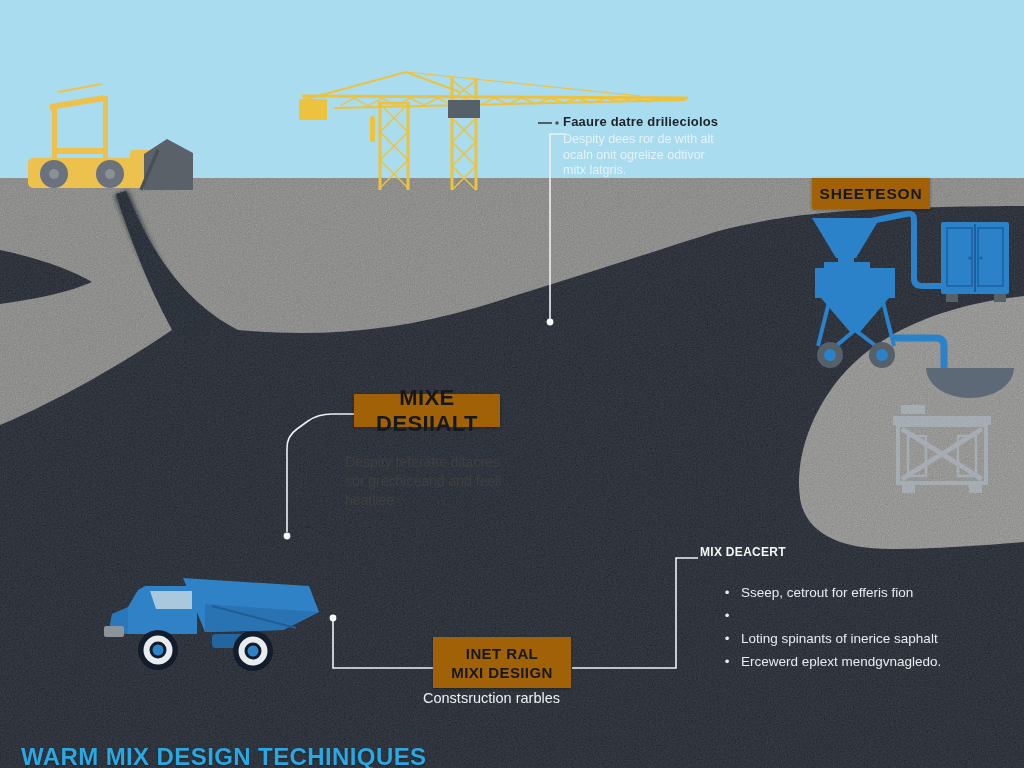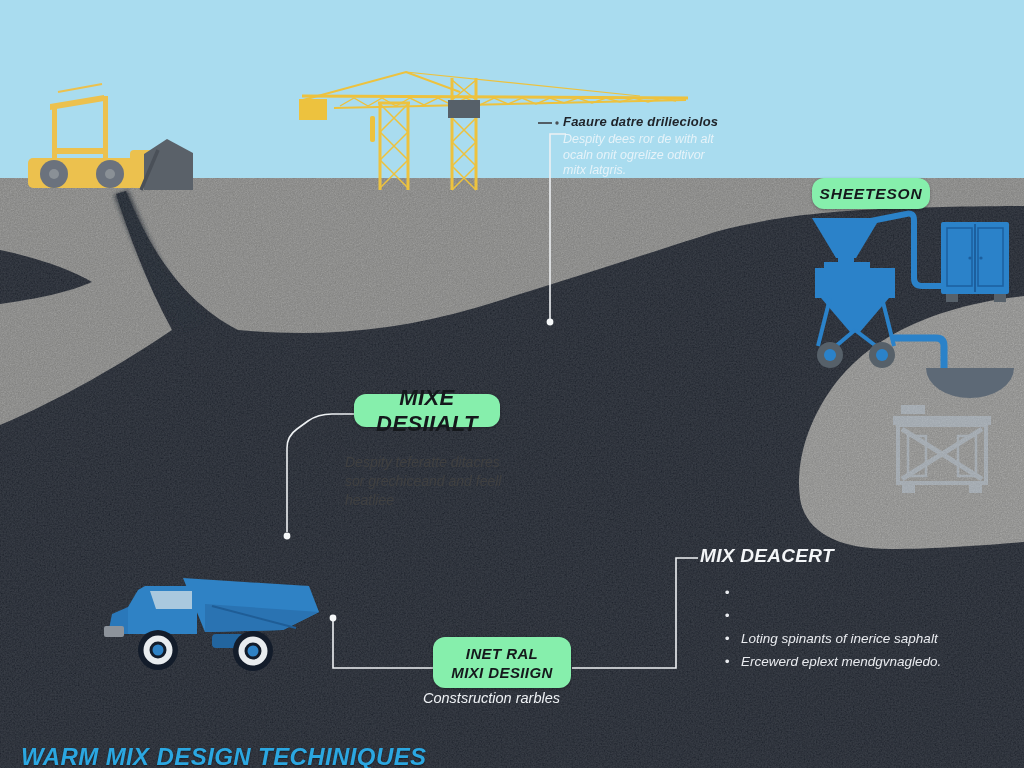--- a/index.html
+++ b/index.html
@@ -2,33 +2,33 @@
 <html><head>
 <meta charset="utf-8">
 <style>
   html,body{margin:0;padding:0;background:#222;}
   #stage{
     position:relative;width:1024px;height:768px;overflow:hidden;
     font-family:"Liberation Sans", sans-serif;
     background:#a9dcef;
   }
   #scene{position:absolute;left:0;top:0;}
-  .abs{position:absolute;font-style:italic;}
+  .abs{position:absolute;}
   .chip{
-    background:#86efac;border-radius:12px;color:#15181c;font-weight:bold;
+    background:#a16207;border-radius:0;color:#15181c;font-weight:bold;
     display:flex;align-items:center;justify-content:center;text-align:center;
     box-shadow:0 1px 3px rgba(0,0,0,.3);
   }
   .chip-sheeteson{left:812px;top:178px;width:118px;height:31px;font-size:15.5px;letter-spacing:.8px;}
   .chip-mixe{left:354px;top:394px;width:146px;height:33px;font-size:22px;letter-spacing:.4px;}
   .chip-inet{left:433px;top:637px;width:138px;height:51px;font-size:15px;line-height:19px;flex-direction:column;letter-spacing:.4px;}
   .crane-note-head{left:563px;top:114px;font-size:13px;font-weight:bold;color:#1f2329;letter-spacing:.2px;}
   .crane-note-body{left:563px;top:132px;font-size:12.5px;line-height:15.5px;color:rgba(238,246,250,.88);}
   .mixe-note{left:345px;top:453px;font-size:14px;line-height:19px;color:#404040;}
-  .deacert-head{left:700px;top:545px;font-size:19px;font-weight:bold;color:#f4f6f8;letter-spacing:.3px;}
+  .deacert-head{left:700px;top:545px;font-size:12px;font-weight:bold;color:#f4f6f8;letter-spacing:.3px;}
   .deacert-bullets{left:722px;top:581px;font-size:13.5px;line-height:23px;color:#e9ebef;}
   .bullet-row{display:flex;gap:9px;}
   .bullet-row .dot{width:10px;text-align:center;}
   .inet-caption{left:423px;top:690px;width:160px;font-size:14.5px;color:#eef1f4;}
   .main-title{left:21px;top:727px;font-size:24px;font-weight:bold;color:#2ba7e1;letter-spacing:.4px;
     text-shadow:0 1px 2px rgba(0,0,0,.45);margin-top:16px;}
 </style>
 </head>
 <body>
 
@@ -211,20 +211,21 @@
   <div class="abs mixe-note">
     <div>Despity teferatte ditacres</div>
     <div>sor grechiceand and feell</div>
     <div>heatliee</div>
   </div>
 
   <div class="abs deacert-head">MIX DEACERT</div>
   <div class="abs deacert-bullets">
     <div class="bullet-row">
       <span class="dot">•</span>
+      <span>Sseep, cetrout for efferis fion</span>
     </div>
     <div class="bullet-row">
       <span class="dot">•</span>
     </div>
     <div class="bullet-row">
       <span class="dot">•</span>
       <span>Loting spinants of inerice saphalt</span>
     </div>
     <div class="bullet-row">
       <span class="dot">•</span>

